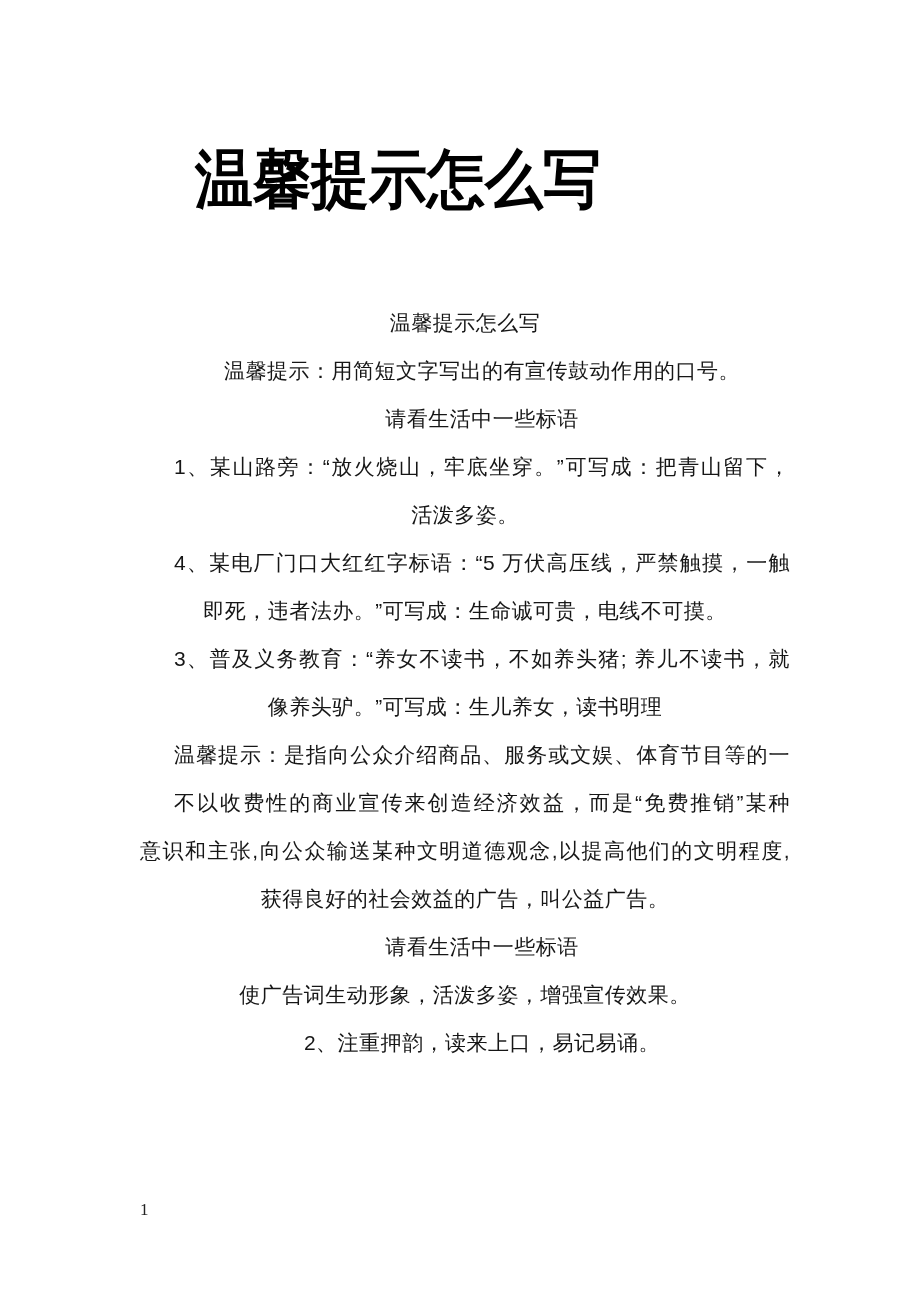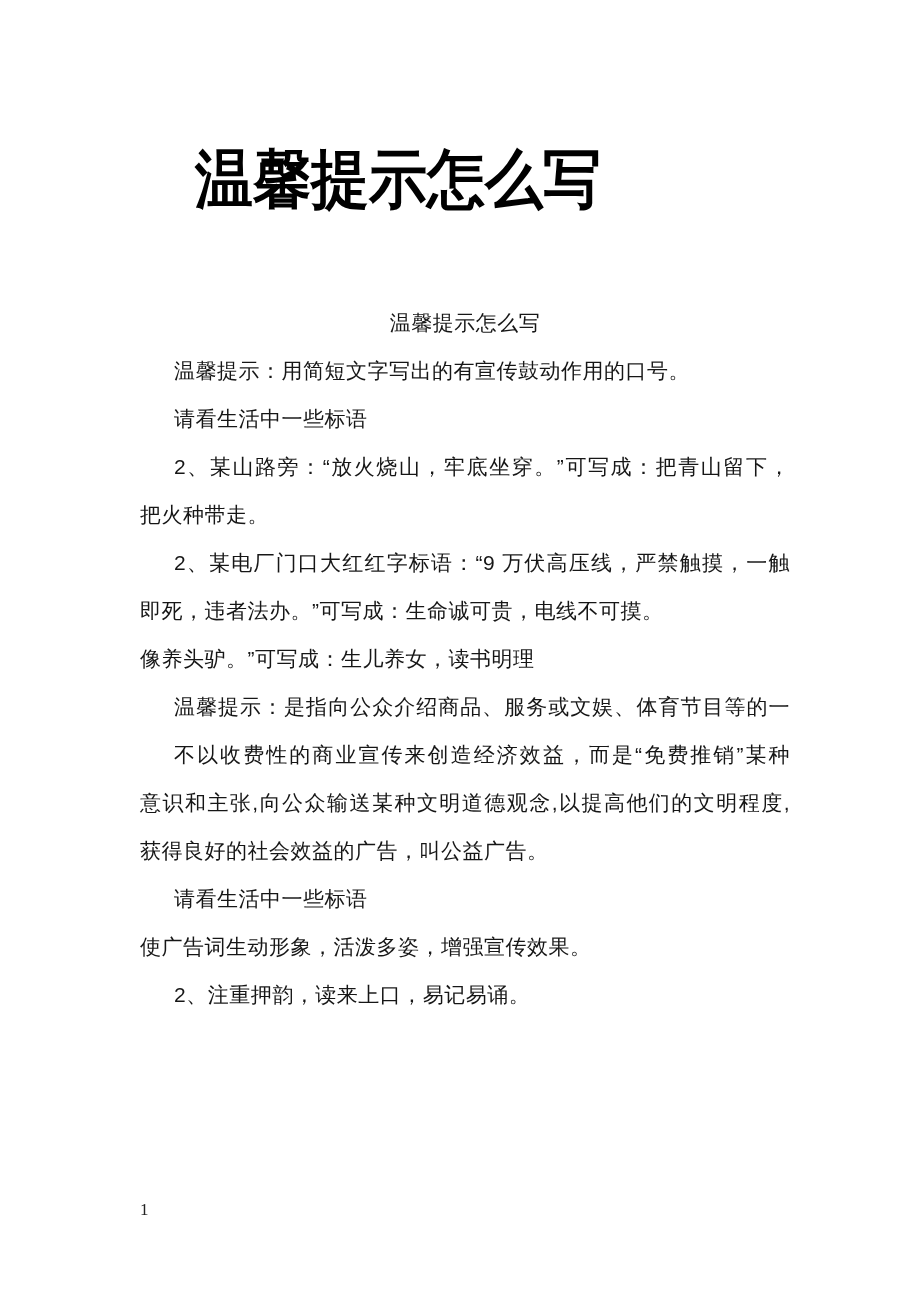--- a/index.html
+++ b/index.html
@@ -19,44 +19,45 @@
     font-size: 58px; font-weight: 900; line-height: 64px;
     letter-spacing: 0px; color: #000;
     transform: scaleY(1.10); transform-origin: center top;
     white-space: nowrap;
   }
   .doc-body {
     position: absolute; top: 283px; left: 140px; width: 650px;
     font-size: 21px; line-height: 48px; letter-spacing: 0.5px;
     color: #161616; font-weight: 500;
   }
-  .line { min-height: 48px; text-align: left; }
+  .line { min-height: 48px; text-align: center; }
   .line.center { text-align: center; }
   .line.indent { padding-left: 34px; }
   .line.justify { text-align: justify; text-align-last: justify; text-justify: inter-character; }
   .page-num {
     position: absolute; left: 140px; top: 1183px;
     font-family: "Liberation Serif", serif;
     font-size: 17px; line-height: 22px; color: #222;
   }
 </style>
 </head>
 <body>
 
 <div class="page">
   <div class="doc-title">温馨提示怎么写</div>
 
   <div class="doc-body" id="doc-body">
       <div class="line center">温馨提示怎么写</div>
       <div class="line indent">温馨提示：用简短文字写出的有宣传鼓动作用的口号。</div>
       <div class="line indent">请看生活中一些标语</div>
-      <div class="line indent justify">2、某山路旁：“放火烧山，牢底坐穿。”可写成：把青山留下，</div>
-      <div class="line">把火种带走。</div>
-      <div class="line indent justify">2、某电厂门口大红红字标语：“9 万伏高压线，严禁触摸，一触</div>
+      <div class="line indent justify">1、某山路旁：“放火烧山，牢底坐穿。”可写成：把青山留下，</div>
+      <div class="line">活泼多姿。</div>
+      <div class="line indent justify">4、某电厂门口大红红字标语：“5 万伏高压线，严禁触摸，一触</div>
       <div class="line">即死，违者法办。”可写成：生命诚可贵，电线不可摸。</div>
+      <div class="line indent justify">3、普及义务教育：“养女不读书，不如养头猪; 养儿不读书，就</div>
       <div class="line">像养头驴。”可写成：生儿养女，读书明理</div>
       <div class="line indent justify">温馨提示：是指向公众介绍商品、服务或文娱、体育节目等的一</div>
       <div class="line indent justify">不以收费性的商业宣传来创造经济效益，而是“免费推销”某种</div>
       <div class="line justify">意识和主张,向公众输送某种文明道德观念,以提高他们的文明程度,</div>
       <div class="line">获得良好的社会效益的广告，叫公益广告。</div>
       <div class="line indent">请看生活中一些标语</div>
       <div class="line">使广告词生动形象，活泼多姿，增强宣传效果。</div>
       <div class="line indent">2、注重押韵，读来上口，易记易诵。</div>
     </div>
 

